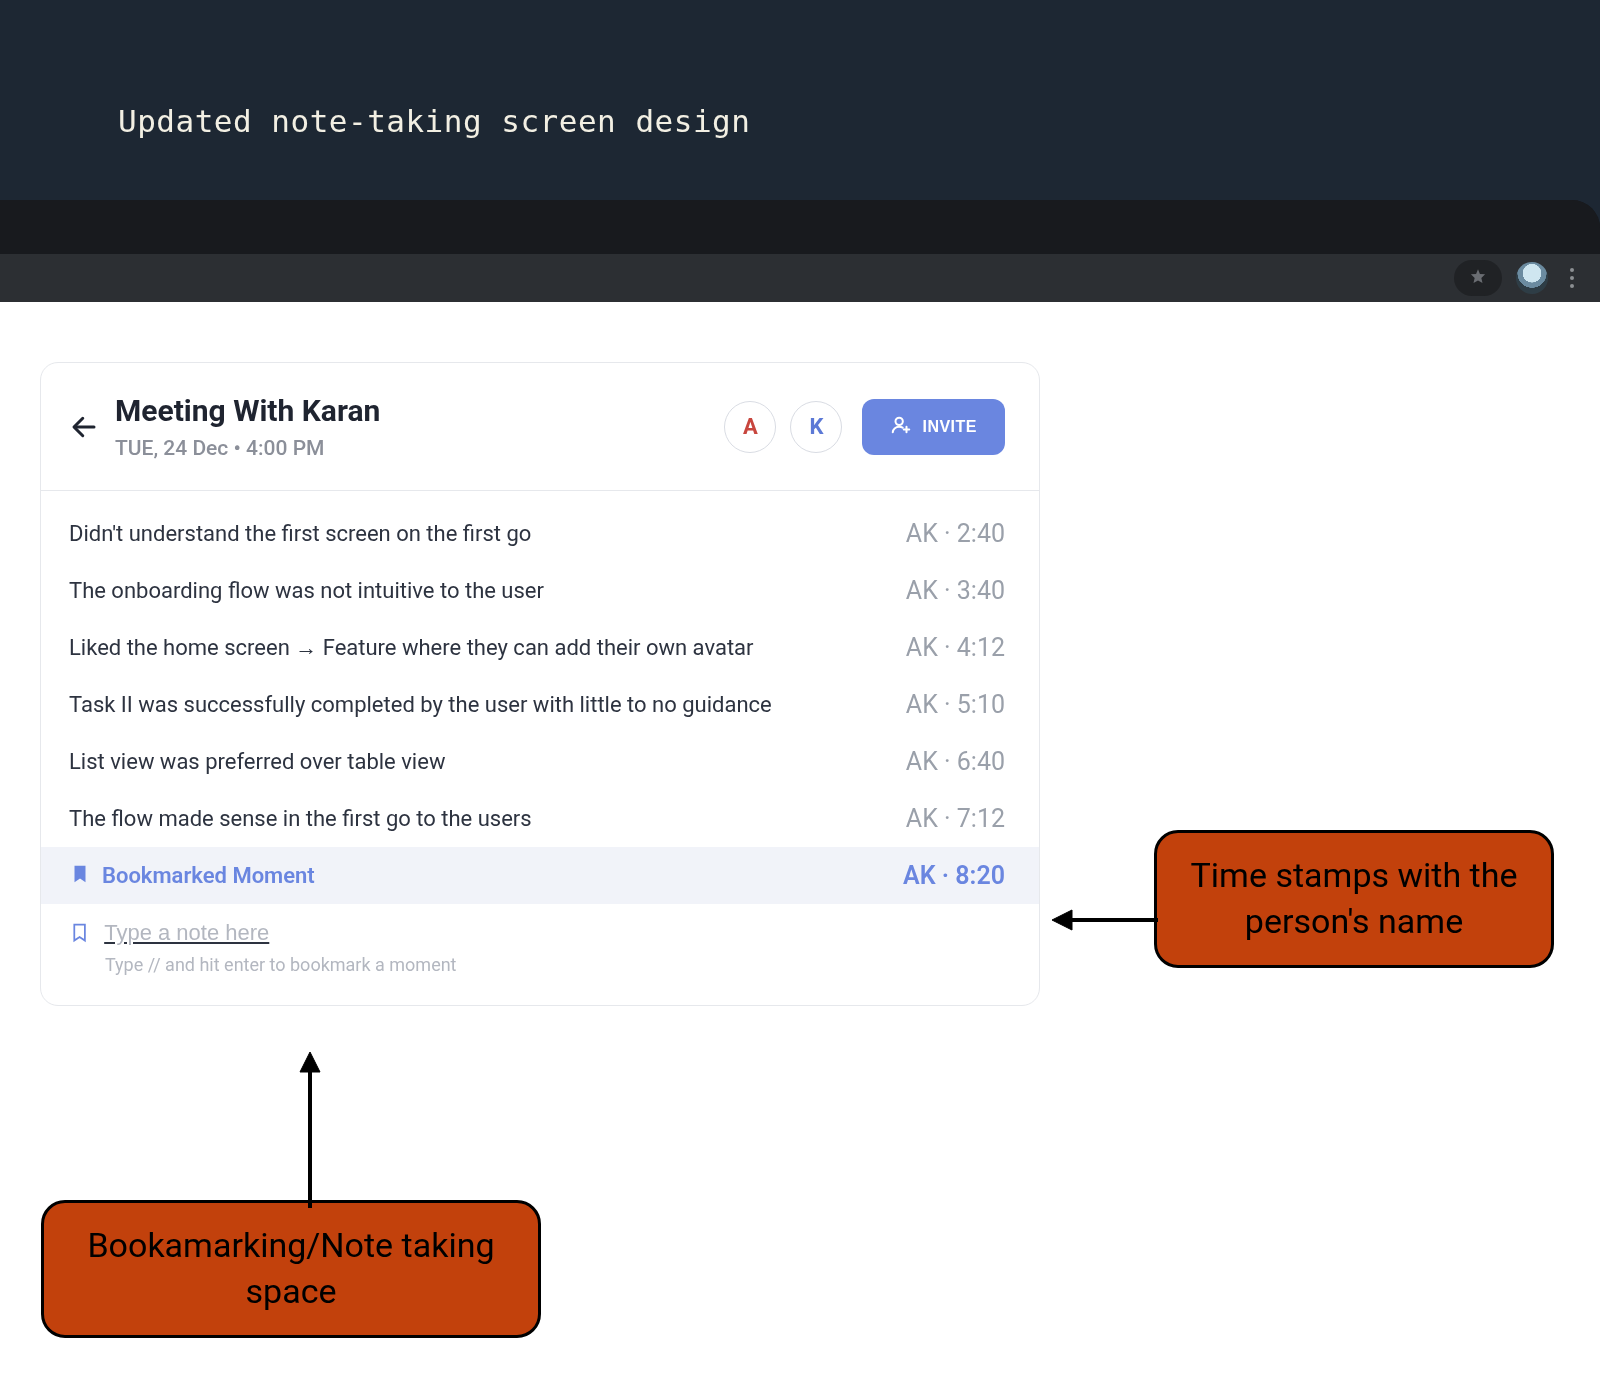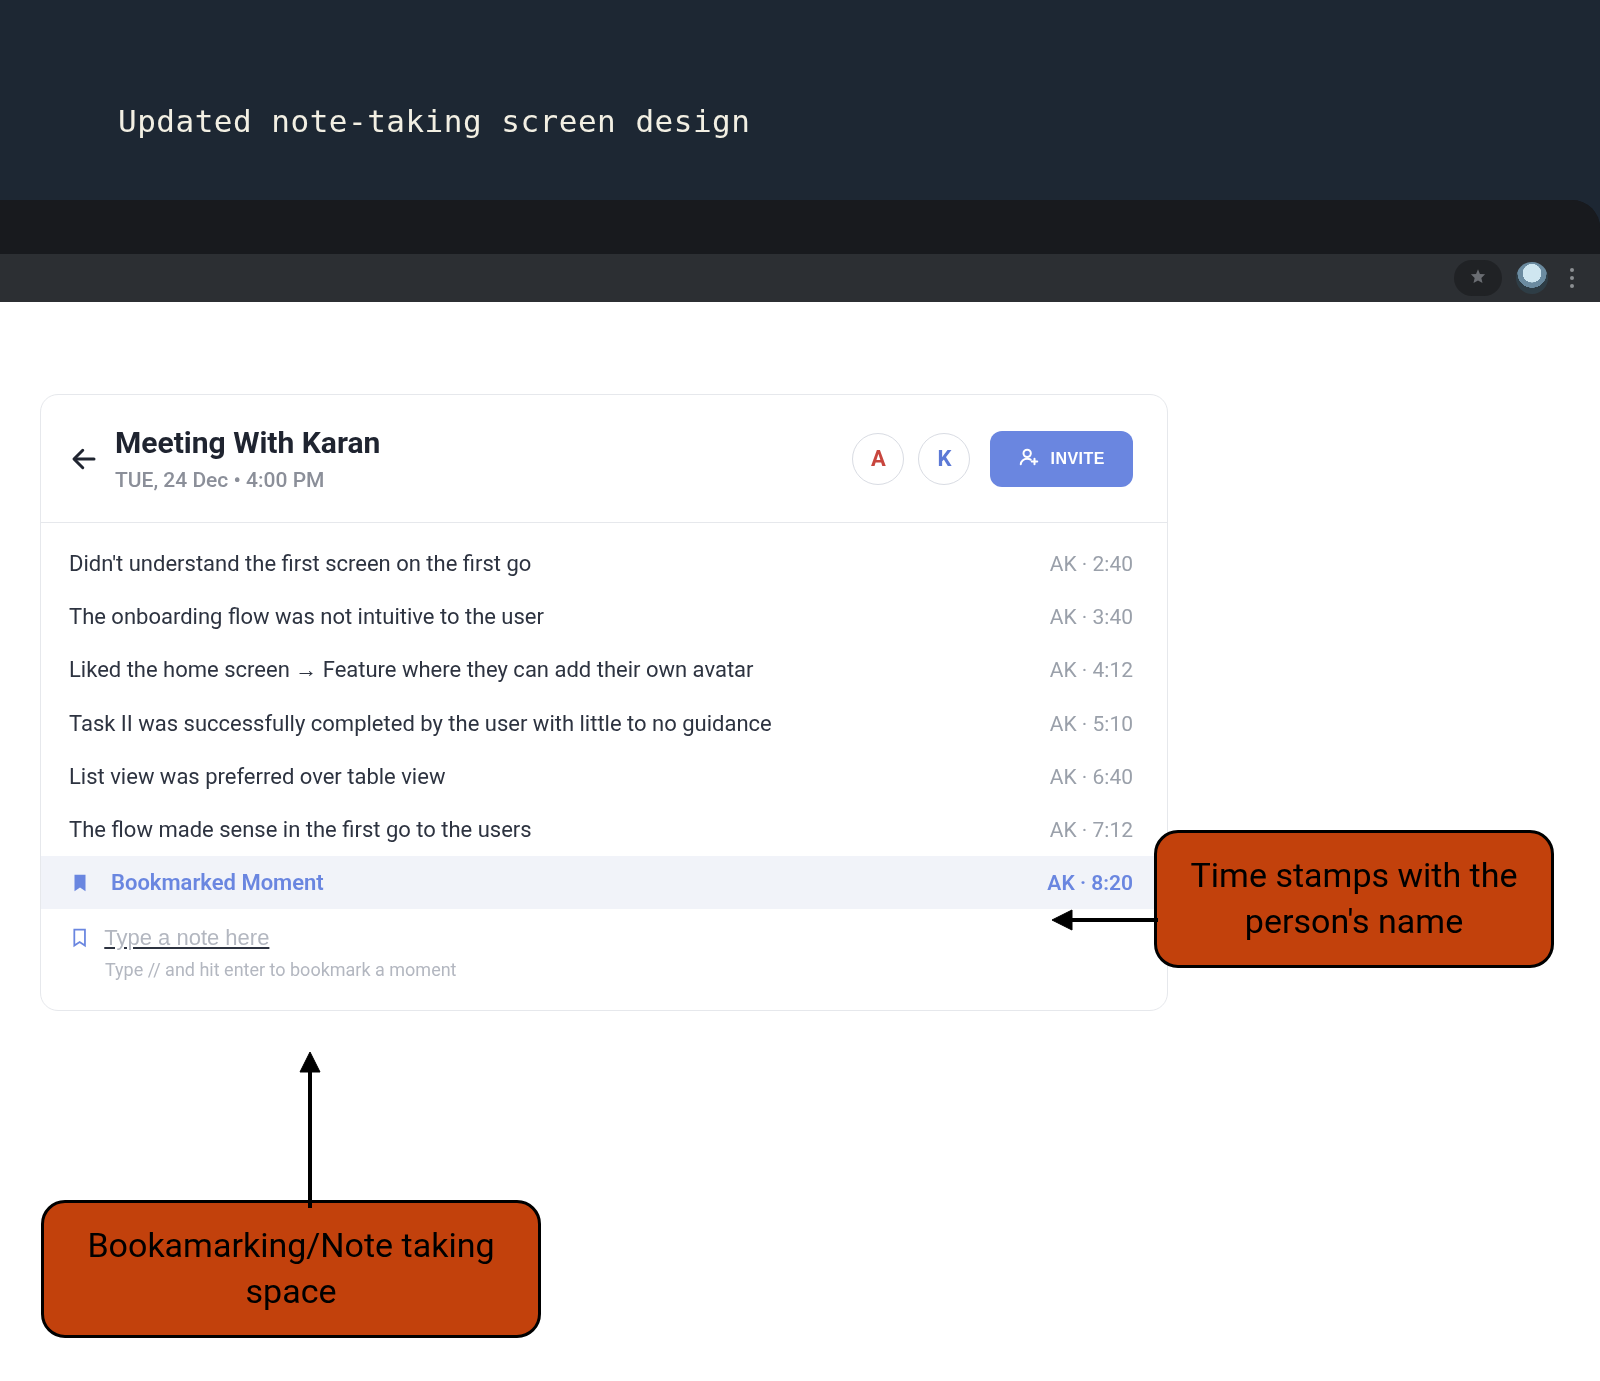--- a/index.html
+++ b/index.html
@@ -73,26 +73,25 @@
   }
 
   .content-area {
     background: #ffffff;
     height: calc(100% - 102px);
     padding: 60px 0 0 40px; 
   }
 
   
   .card {
-    width: 1128px;
+    width: 1000px;
     border: 1px solid #e6e8ec;
     border-radius: 18px;
     background: #fff;
     overflow: hidden;
-    margin-top: 32px;
   }
 
   .card-header {
     display: flex;
     align-items: center;
     padding: 30px 34px 30px 28px;
     border-bottom: 1px solid #e6e8ec;
   }
   .back-icon { width: 30px; height: 30px; flex-shrink:0; margin-right: 16px; }
   .back-icon svg { width: 100%; height: 100%; }
@@ -141,33 +140,33 @@
   .note-row {
     display:flex;
     align-items:center;
     justify-content: space-between;
     padding: 14px 34px 14px 28px;
     font-size: 22px;
     color: #2d3340;
   }
   .note-row .meta {
     color: #9aa0aa;
-    font-size: 21px;
+    font-size: 25px;
     white-space: nowrap;
     margin-left: 20px;
   }
 
   .bookmark-row {
     background: #f1f3f9;
     color: #6a86e0;
     font-weight: 600;
   }
   .bookmark-row .meta { color: #6a86e0; font-weight: 600; }
   .bookmark-row .left {
-    display:flex; align-items:center; gap:20px;
+    display:flex; gap:11px;
   }
   .bm-solid { width:22px; height:22px; }
   .bm-outline { width:22px; height:22px; }
 
   .input-block {
     padding: 16px 34px 30px 28px;
   }
   .input-line {
     display:flex; align-items:center; gap:14px;
   }

